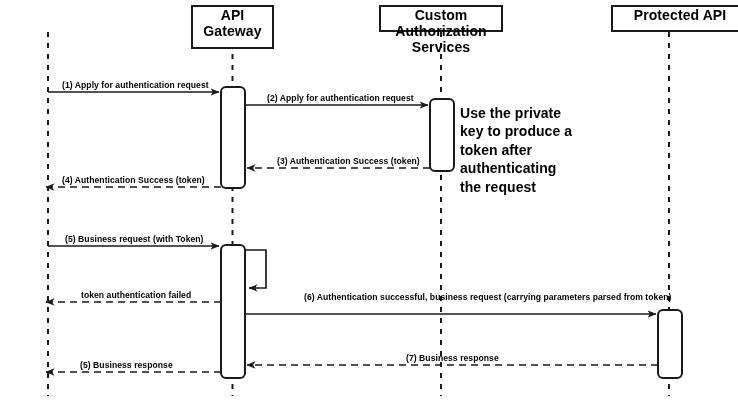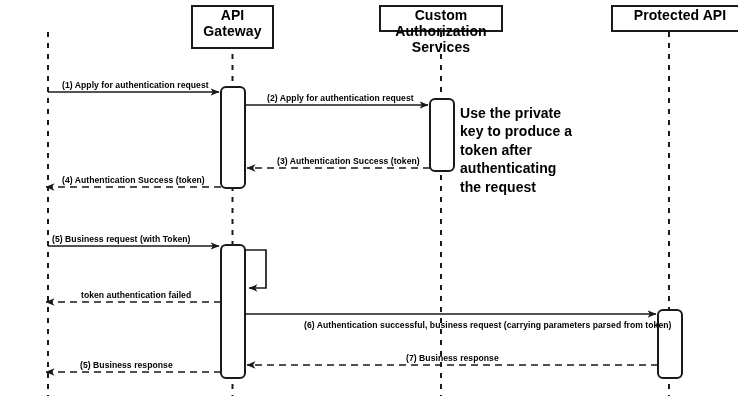--- a/index.html
+++ b/index.html
@@ -124,26 +124,26 @@
   </div>
 
   <div class="msg-label" style="left:62px; top:80px;">(1) Apply for authentication request</div>
 
   <div class="msg-label" style="left:267px; top:93px;">(2) Apply for authentication request</div>
 
   <div class="msg-label" style="left:277px; top:156px;">(3) Authentication Success (token)</div>
 
   <div class="msg-label" style="left:62px; top:175px;">(4) Authentication Success (token)</div>
 
-  <div class="msg-label" style="left:52px; top:234px;">(5) Business request (with Token)</div>
+  <div class="msg-label" style="left:65px; top:234px;">(5) Business request (with Token)</div>
 
 
   <div class="msg-label" style="left:81px; top:290px;">token authentication failed</div>
 
-  <div class="msg-label" style="left:273px; top:320px;padding-left:31px;">(6) Authentication successful, business request (carrying parameters parsed from token)</div>
+  <div class="msg-label" style="left:273px; top:292px;padding-left:31px;">(6) Authentication successful, business request (carrying parameters parsed from token)</div>
 
   <div class="msg-label" style="left:406px; top:353px;">(7) Business response</div>
 
   <div class="msg-label" style="left:80px; top:360px;">(5) Business response</div>
 
   <div class="note-text" style="left:460px; top:104px;">Use the private
 key to produce a
 token after
 authenticating
 the request</div>

